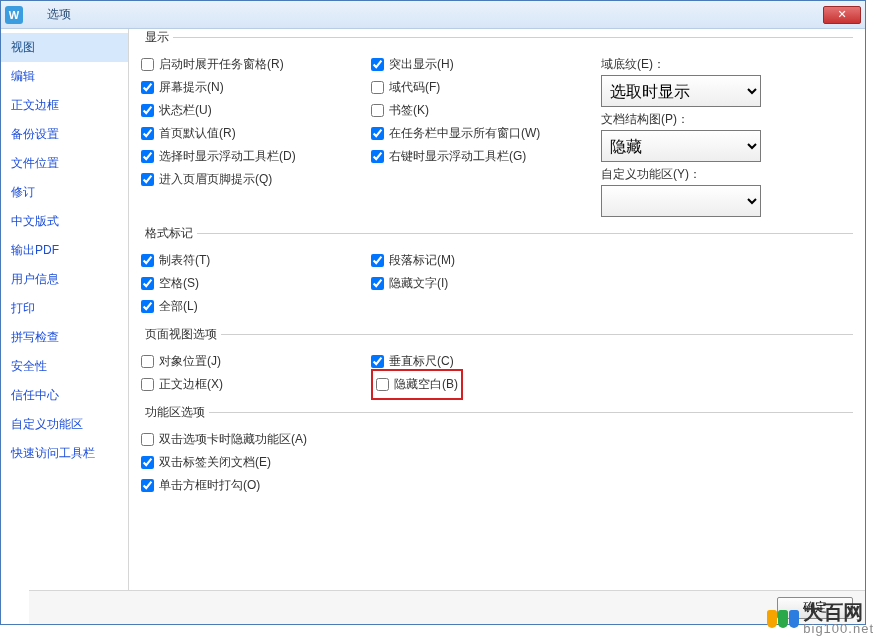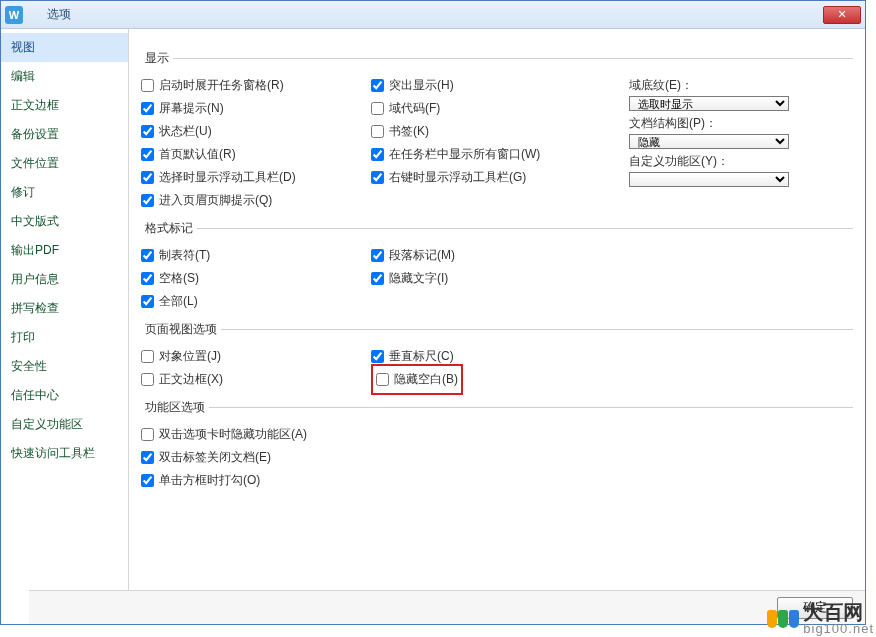--- a/index.html
+++ b/index.html
@@ -4,35 +4,35 @@
 <style>
 * { box-sizing: border-box; margin: 0; padding: 0; }
 body { font-family: "Microsoft YaHei", SimSun, sans-serif; font-size: 12px; background: #fff; width: 876px; height: 637px; overflow: hidden; position: relative; }
 .window { width: 866px; height: 625px; border: 1px solid #4a7ab8; background: #fff; position: relative; }
 .titlebar { height: 28px; background: linear-gradient(#eaf2fb, #d7e6f7); border-bottom: 1px solid #b8cde4; display: flex; align-items: center; padding: 0 4px; }
 .titlebar .app-icon { width: 18px; height: 18px; background: #3a9de0; border-radius: 3px; margin-right: 6px; display: flex; align-items: center; justify-content: center; color: #fff; font-weight: bold; font-size: 11px; }
 .titlebar .title { color: #2b4d76; font-size: 12px; margin-left: 18px; }
 .titlebar .close { margin-left: auto; width: 38px; height: 18px; background: linear-gradient(#e47373, #c83232); border: 1px solid #9e2828; border-radius: 2px; color: #fff; display: flex; align-items: center; justify-content: center; font-size: 11px; cursor: pointer; }
 .body-area { display: flex; height: calc(100% - 28px - 34px); }
 .sidebar { width: 128px; border-right: 1px solid #d6d6d6; background: #fff; padding-top: 4px; }
-.sidebar .item { padding: 6px 10px; color: #14532d; cursor: pointer; }
+.sidebar .item { padding: 6px 10px; color: #1d4ed8; cursor: pointer; }
 .sidebar .item.active { background: #d6e8fb; color: #1b508e; }
-.content { flex: 1; padding: 21px 12px 8px 12px; overflow: auto; }
+.content { flex: 1; padding: 0 12px 8px 12px; overflow: auto; }
 fieldset { border: 1px solid #cfcfcf; border-left: none; border-right: none; border-bottom: none; margin-bottom: 4px; padding: 6px 0 4px 0; }
 legend { padding: 0 4px; color: #333; }
 .grid { display: flex; }
 .col { flex: 1; min-width: 0; }
 .col.c1 { flex: 0 0 230px; }
 .col.c2 { flex: 0 0 230px; }
-.col.c3 { flex: 1; margin-left: 28px; }
+.col.c3 { flex: 1; }
 .row { display: flex; align-items: center; height: 22px; margin: 1px 0; }
 .row input[type=checkbox] { margin-right: 5px; width: 13px; height: 13px; }
 .row label { color: #333; cursor: pointer; }
 .lbl-only { display: block; height: 20px; line-height: 20px; color: #333; margin-top: 2px; }
-.select { width: 160px; height: 15px; border: 1px solid #7a7a7a; background: linear-gradient(#fff,#eee); font-size: 11px; padding-left: 4px; margin-top: 1px; }
+.select { width: 160px; height: 32px; border: 1px solid #7a7a7a; background: linear-gradient(#fff,#eee); font-size: 16px; padding-left: 4px; margin-top: 1px; }
 .highlight { border: 2px solid #d42020; padding: 0 3px; display: inline-flex; align-items: center; height: 31px; }
 .footer { position: absolute; bottom: 0; left: 0; right: 0; height: 34px; border-top: 1px solid #d6d6d6; display: flex; align-items: center; justify-content: flex-end; padding-right: 12px; background: #f6f6f6; margin-left: 28px; }
 .btn { min-width: 76px; height: 22px; border: 1px solid #8a8a8a; background: linear-gradient(#fdfdfd,#e6e6e6); border-radius: 2px; cursor: pointer; font-size: 12px; }
 .watermark { position: absolute; right: 2px; bottom: 2px; font-family: Arial, sans-serif; display: flex; align-items: center; gap: 4px; pointer-events: none; }
 .watermark .logo { display: flex; gap: 1px; }
 .watermark .logo span { width: 10px; height: 18px; border-radius: 3px 3px 6px 6px; }
 .watermark .txt { display: flex; flex-direction: column; line-height: 1; }
 .watermark .big { font-size: 20px; font-weight: bold; color: #333; }
 .watermark .sm { font-size: 13px; color: #888; letter-spacing: 1px; }
 </style>
@@ -50,22 +50,22 @@
     <div class="sidebar">
       <div class="item active">视图</div>
       <div class="item">编辑</div>
       <div class="item">正文边框</div>
       <div class="item">备份设置</div>
       <div class="item">文件位置</div>
       <div class="item">修订</div>
       <div class="item">中文版式</div>
       <div class="item">输出PDF</div>
       <div class="item">用户信息</div>
+      <div class="item">打印</div>
       <div class="item">拼写检查</div>
-      <div class="item">打印</div>
       <div class="item">安全性</div>
       <div class="item">信任中心</div>
       <div class="item">自定义功能区</div>
       <div class="item">快速访问工具栏</div>
     </div>
 
     <div class="content">
 
       <fieldset>
         <legend>显示</legend>

